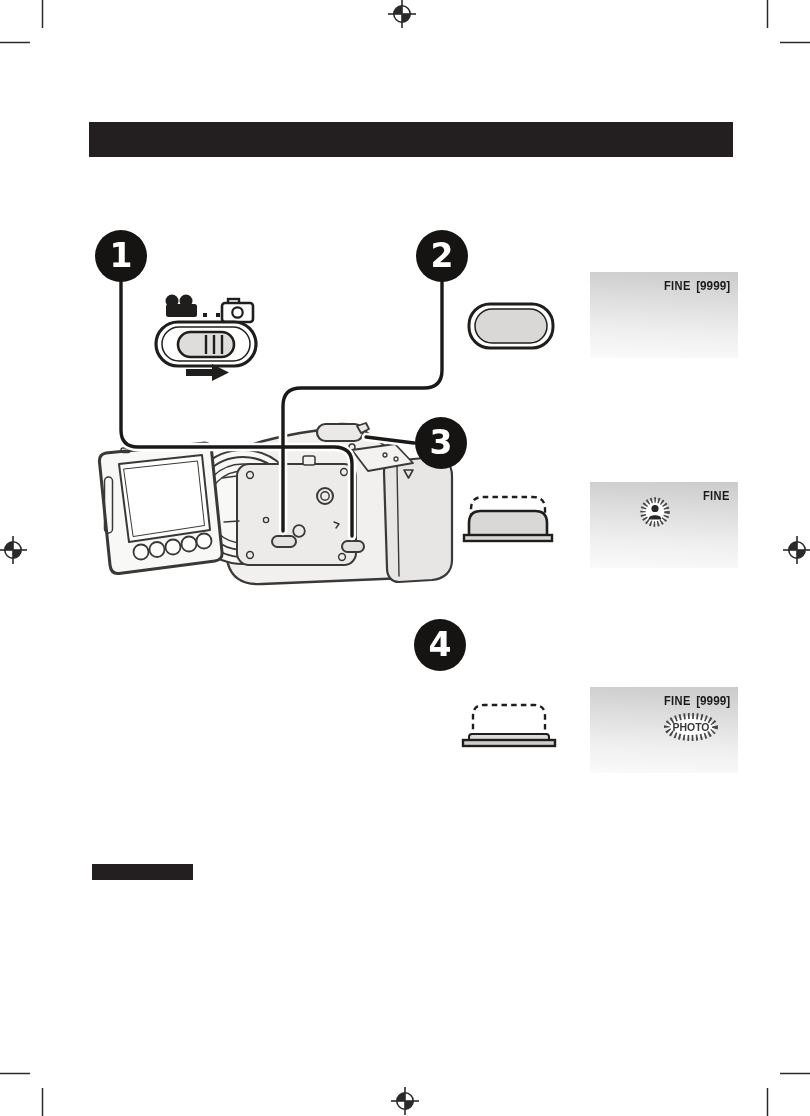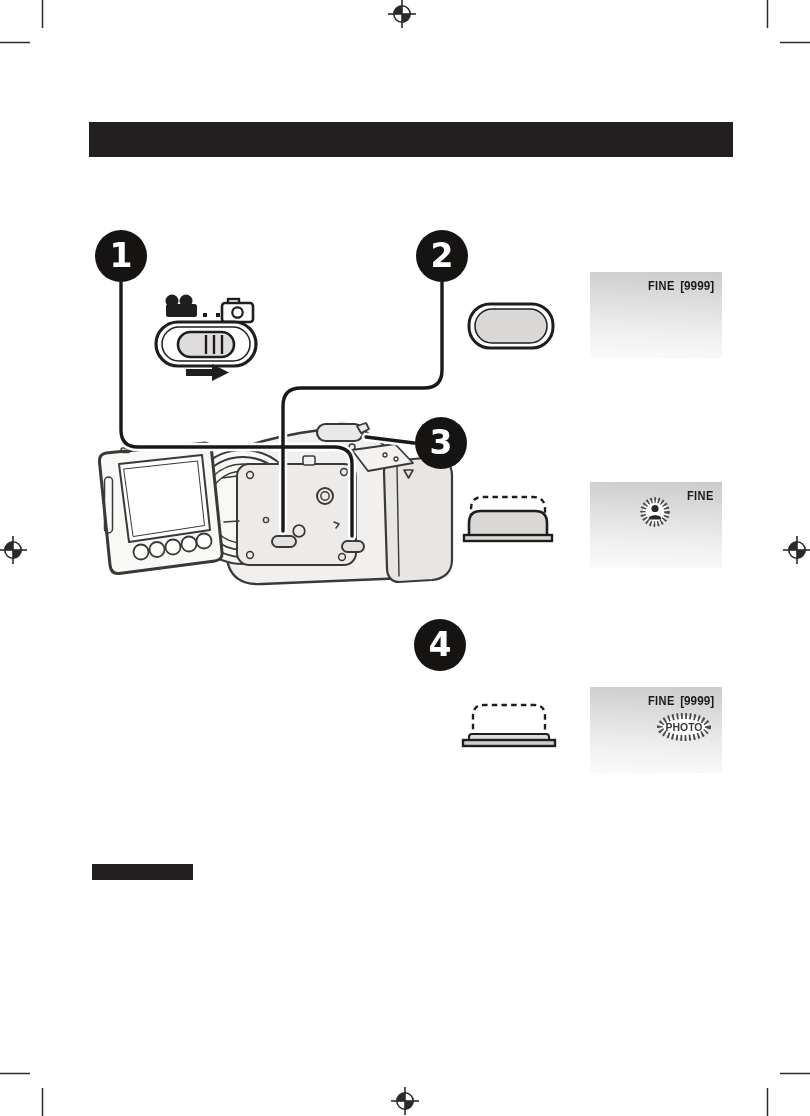--- a/index.html
+++ b/index.html
@@ -18,40 +18,40 @@
   .step-circle{
     position:absolute;z-index:3;
     width:52px;height:52px;border-radius:50%;
     background:#161413;color:#ffffff;
     font-family:"DejaVu Sans", sans-serif;
     font-weight:bold;font-size:33px;line-height:52px;
     text-align:center;
   }
   .screen{
     position:absolute;z-index:2;
-    width:132px;height:86px;
+    width:148px;height:86px;
     background:linear-gradient(183deg,#cbcbcb 0%,#dedede 35%,#f0f0f0 70%,#fafafa 100%);
   }
   .osd{
     position:absolute;top:6px;right:8px;
     display:flex;align-items:baseline;gap:3px;
     color:#1c1a19;white-space:nowrap;
   }
   .fine{
     display:inline-block;
     font-weight:bold;font-size:13.5px;letter-spacing:.5px;
     transform:scaleX(.82);transform-origin:right center;
   }
   .count{
     display:inline-block;
     font-weight:bold;font-size:12.5px;
     transform:scaleX(.94);transform-origin:right center;
   }
   .focus-icon{position:absolute;left:47px;top:12px;width:36px;height:36px;}
-  .stamp{position:absolute;left:65px;top:24px;width:58px;height:32px;}
+  .stamp{position:absolute;left:72px;top:24px;width:58px;height:32px;}
   .stamp svg{position:absolute;left:0;top:0;}
   .stamp-label{
     position:absolute;left:0;top:0;width:58px;height:32px;
     display:flex;align-items:center;justify-content:center;
     font-weight:bold;font-size:11px;color:#3a3836;
     transform:scaleX(.95);
   }
 </style>
 </head>
 <body>

